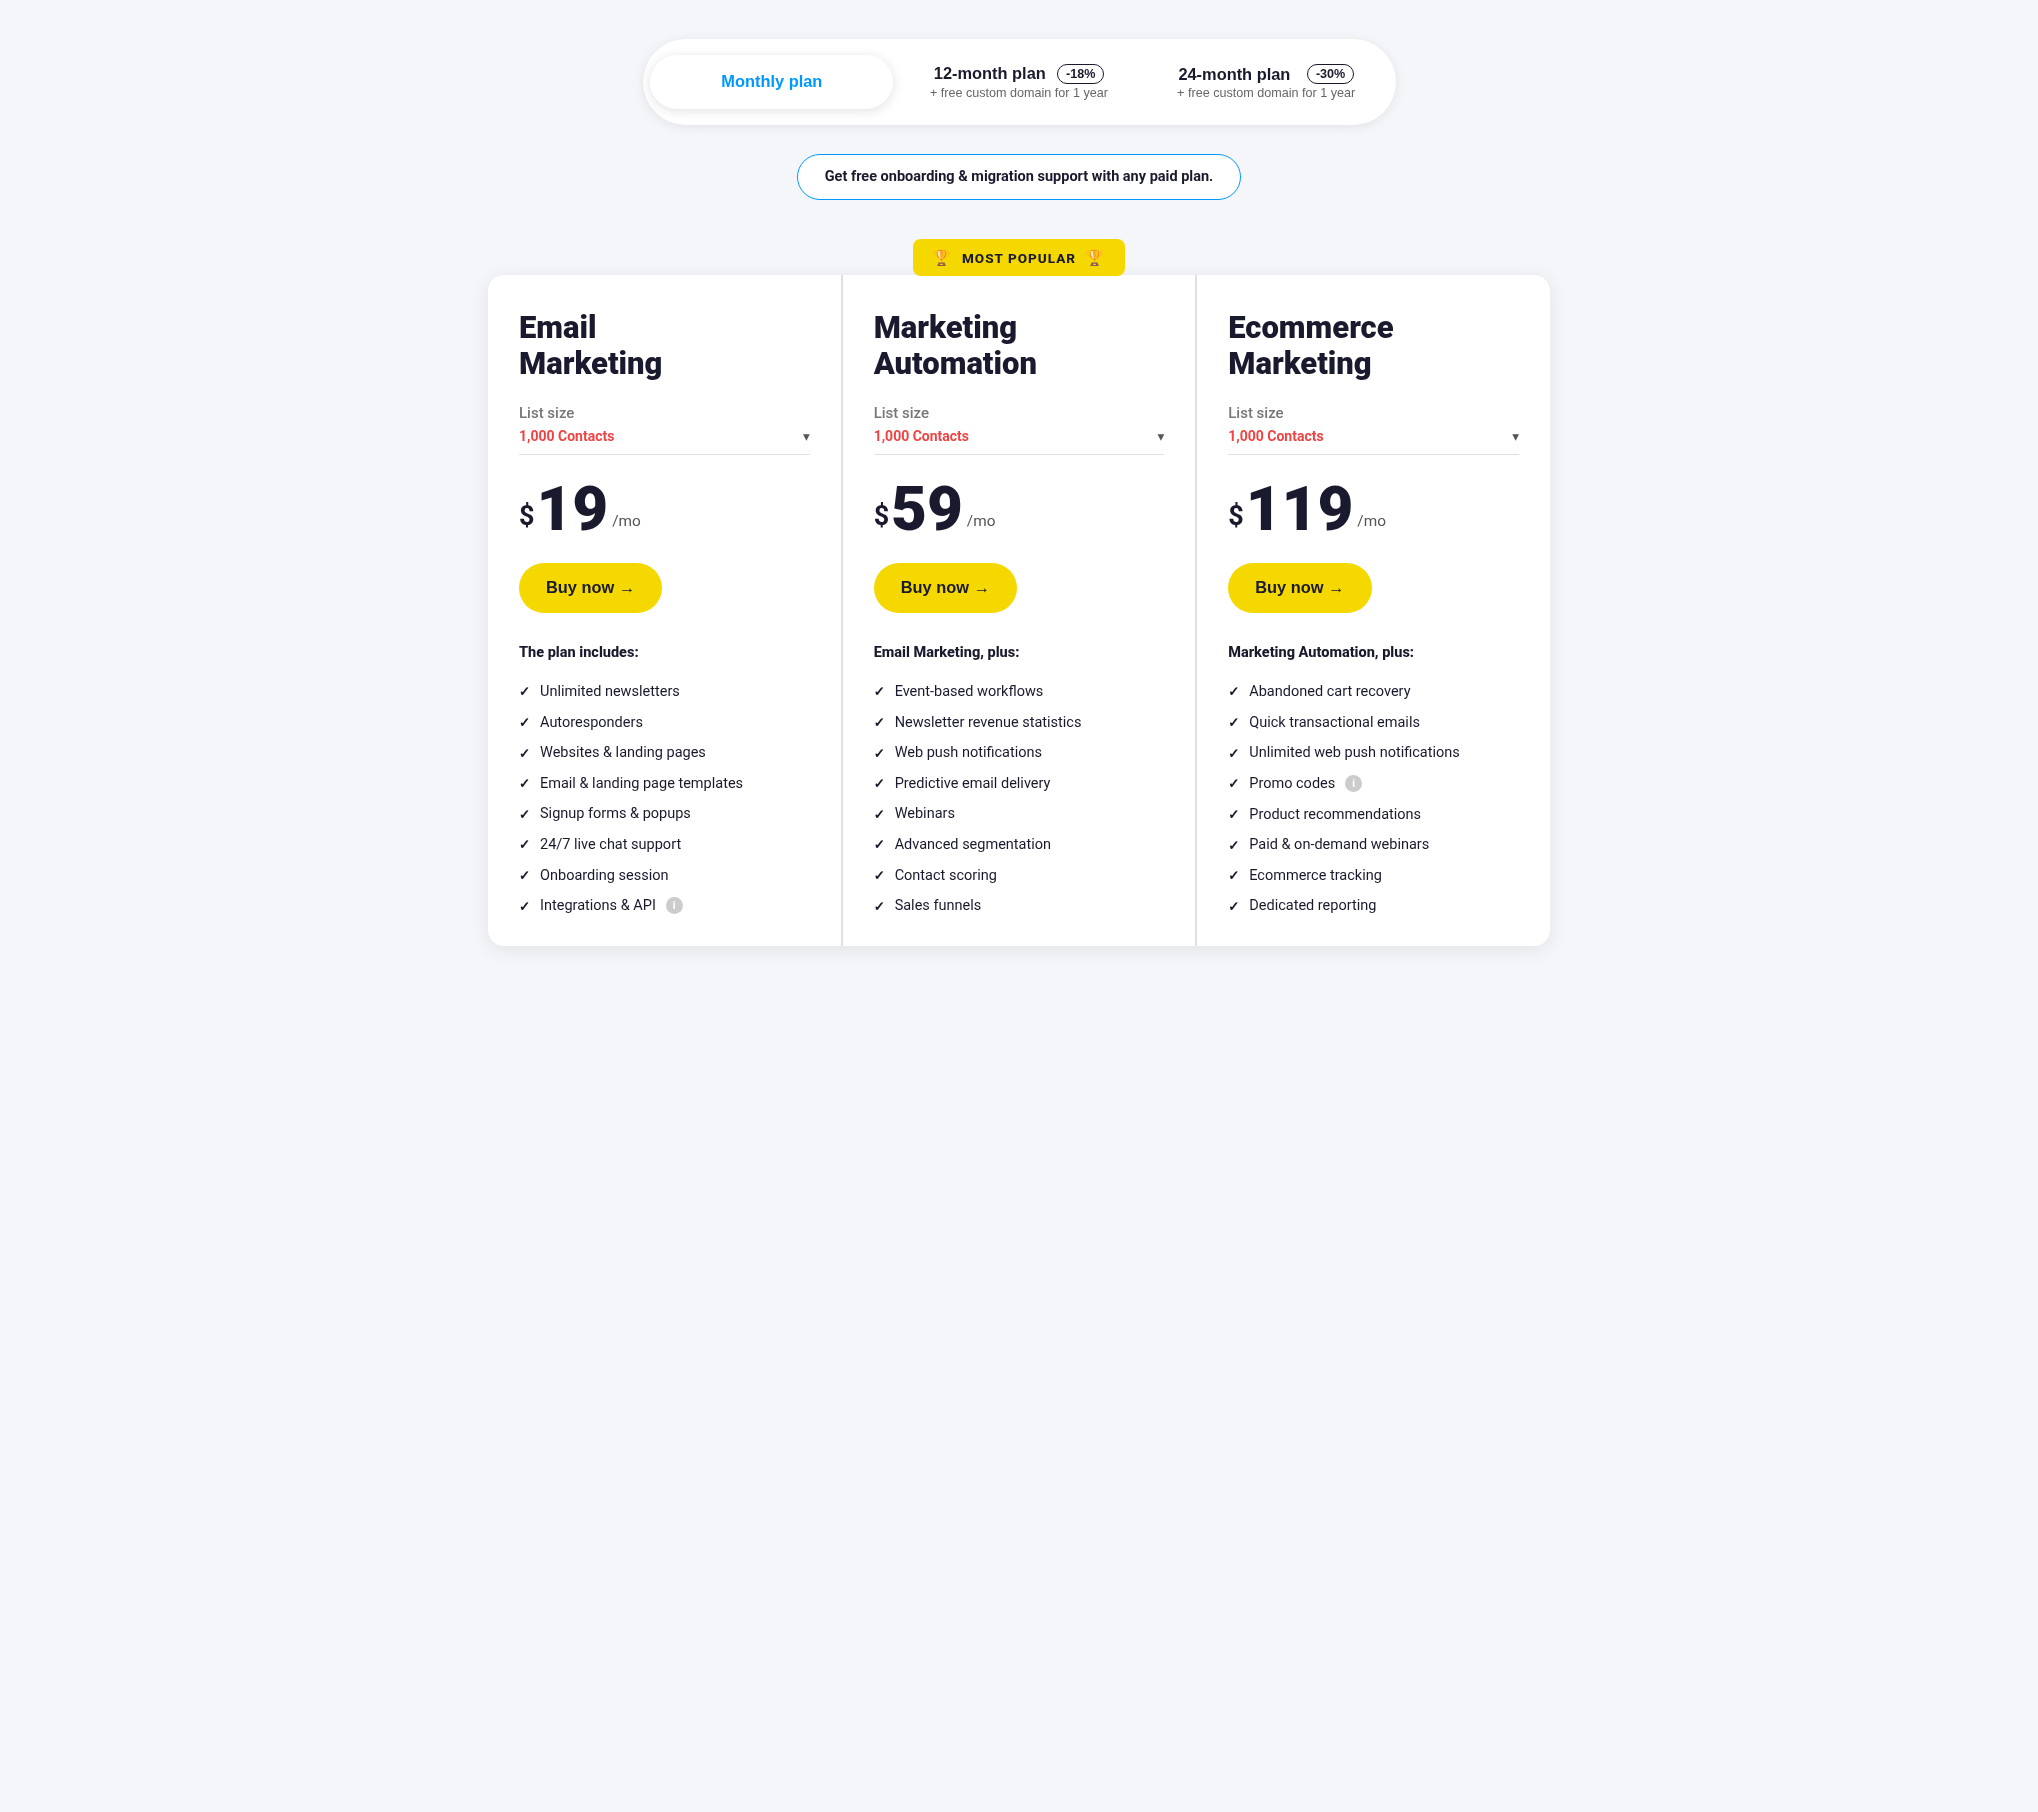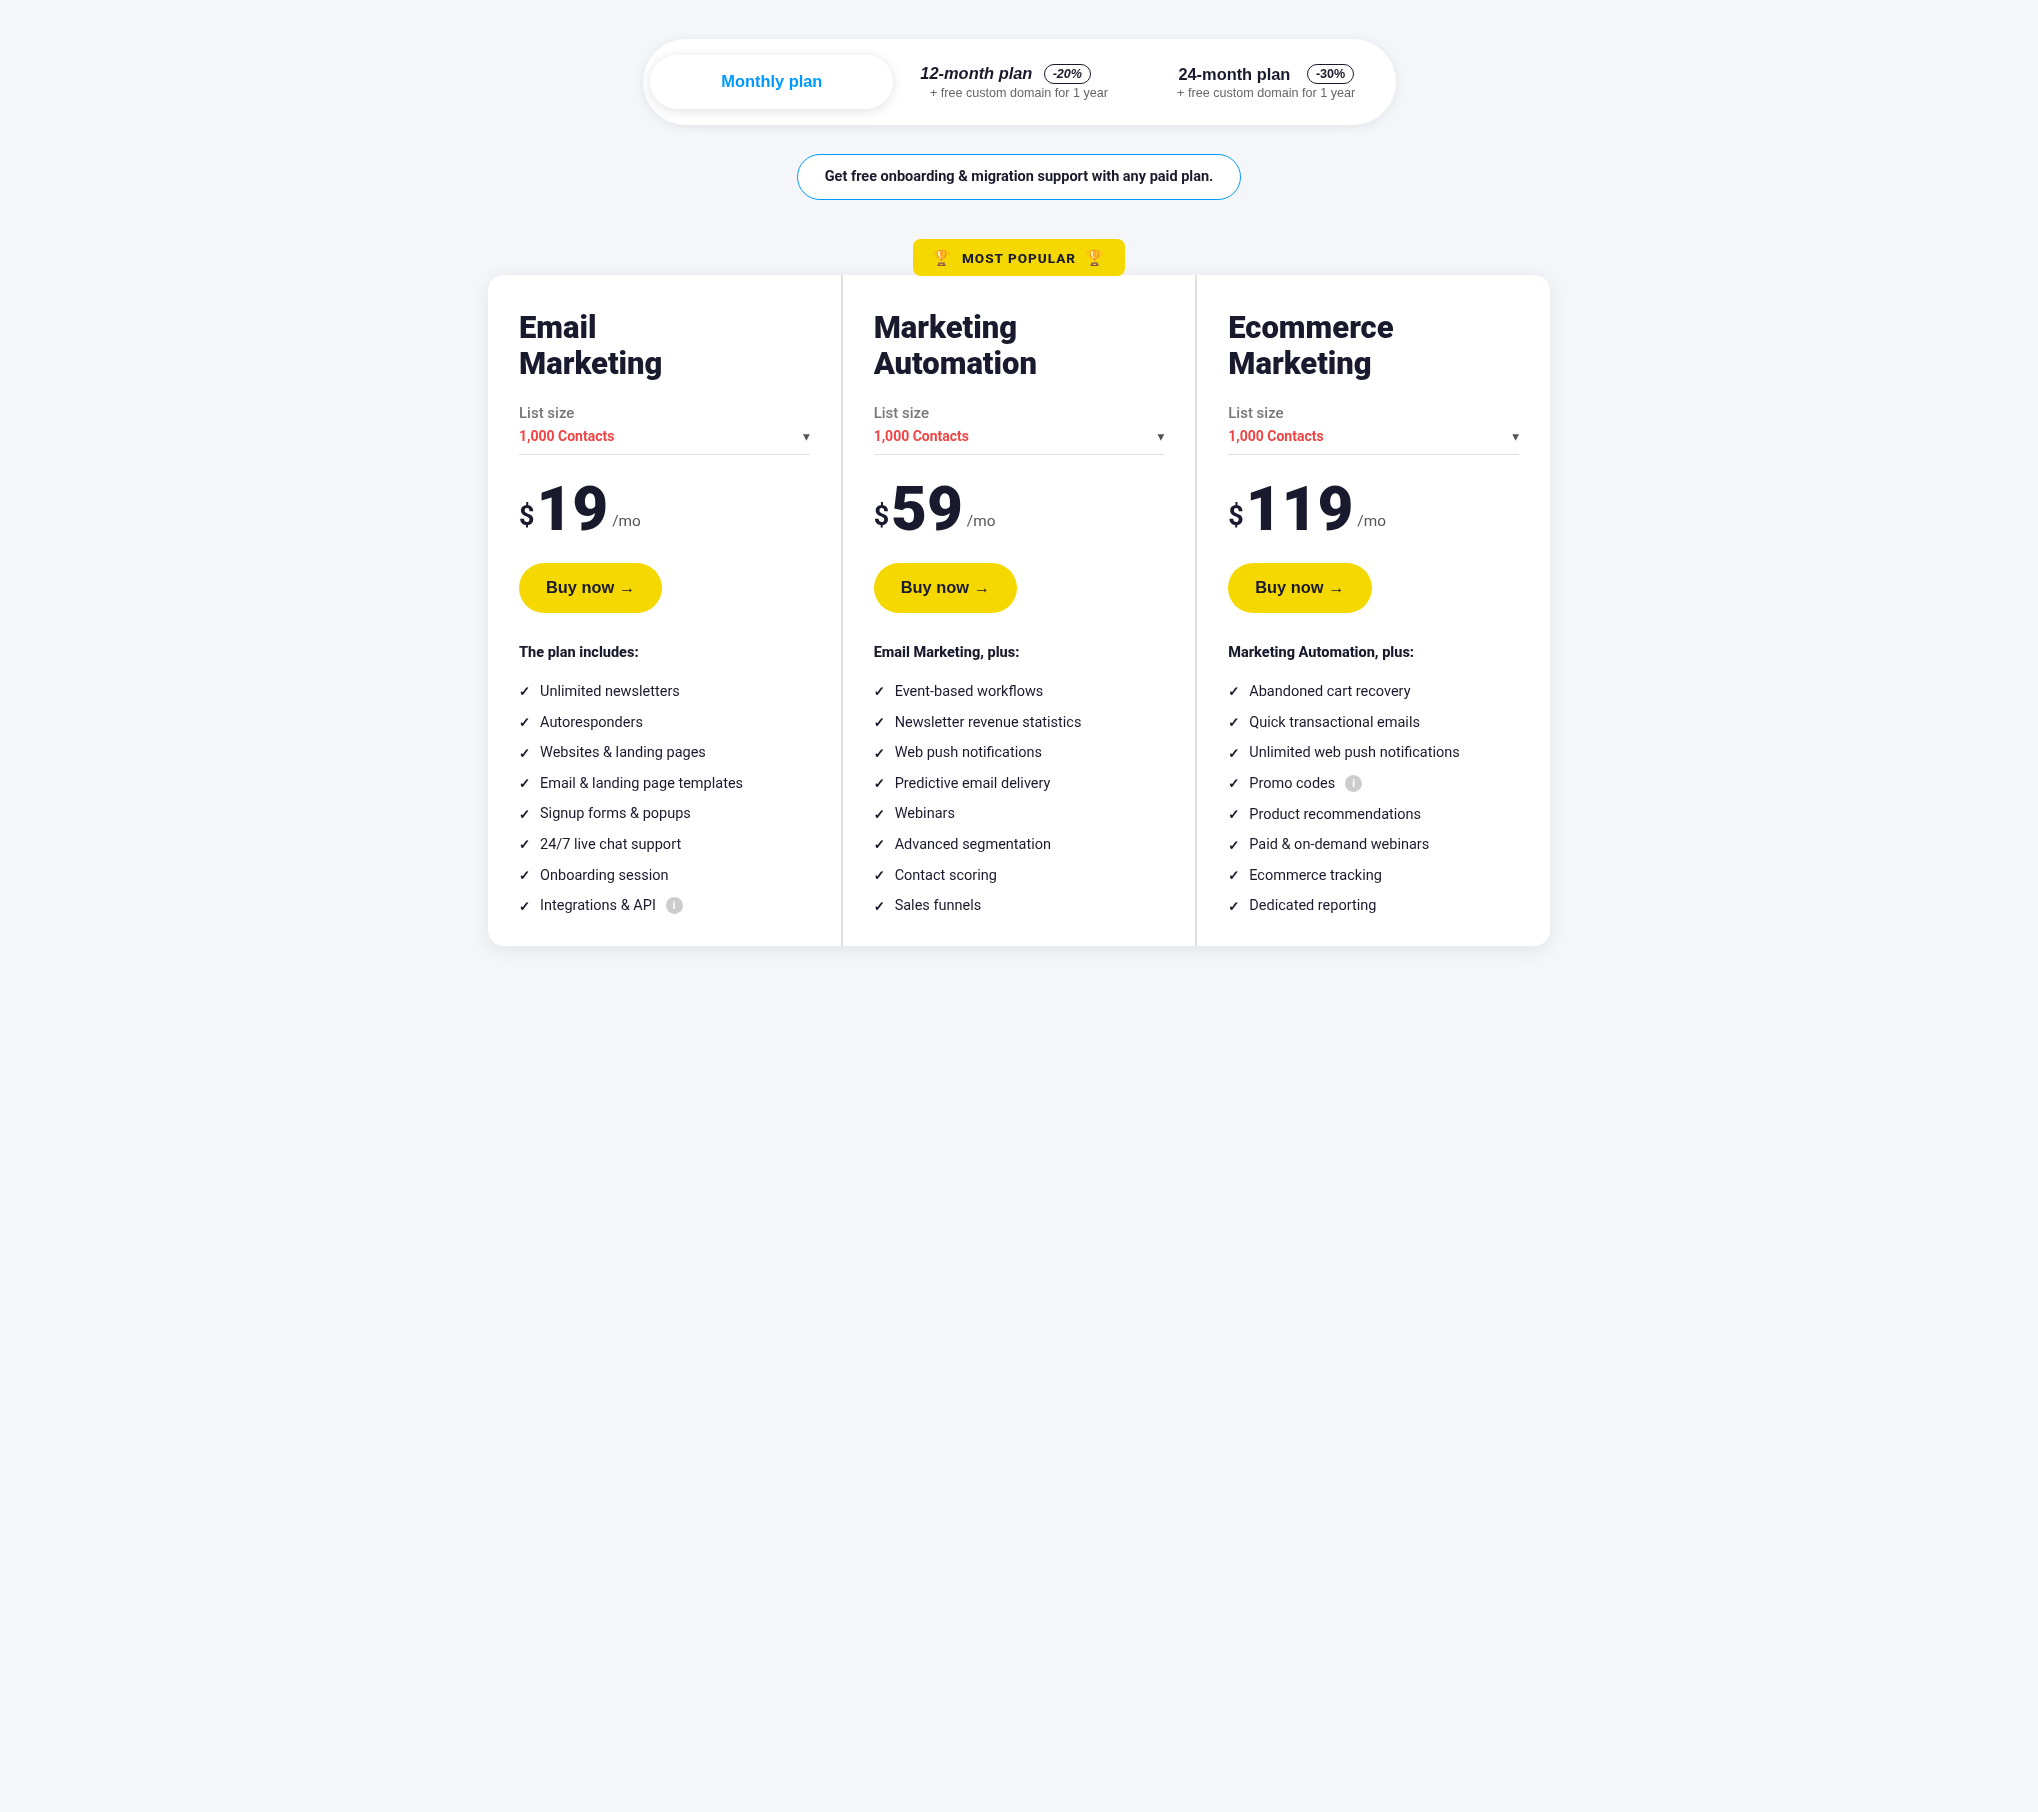--- a/index.html
+++ b/index.html
@@ -274,23 +274,23 @@
 
 <div class="page-wrapper">
 
   <div class="plan-tabs">
 
     <button class="plan-tab active">
       <div class="tab-label">Monthly plan</div>
     </button>
 
     <button class="plan-tab inactive">
-      <div style="display:flex;align-items:center;justify-content:flex-start;gap:5.8px;font-style:italic;">
+      <div style="display:flex;align-items:center;justify-content:center;gap:5.8px;">
         <span class="tab-label" style="color:#1a1a2e;font-weight:700;">12-month plan</span>
-        <span class="badge">-20%</span>
+        <span class="badge">-18%</span>
       </div>
       <div class="tab-subtitle">+ free custom domain for 1 year</div>
     </button>
 
     <button class="plan-tab inactive">
       <div style="display:flex;align-items:flex-end;justify-content:center;gap:11px;">
         <span class="tab-label" style="color:#1a1a2e;font-weight:700;">24-month plan</span>
         <span class="badge">-30%</span>
       </div>
       <div class="tab-subtitle">+ free custom domain for 1 year</div>

